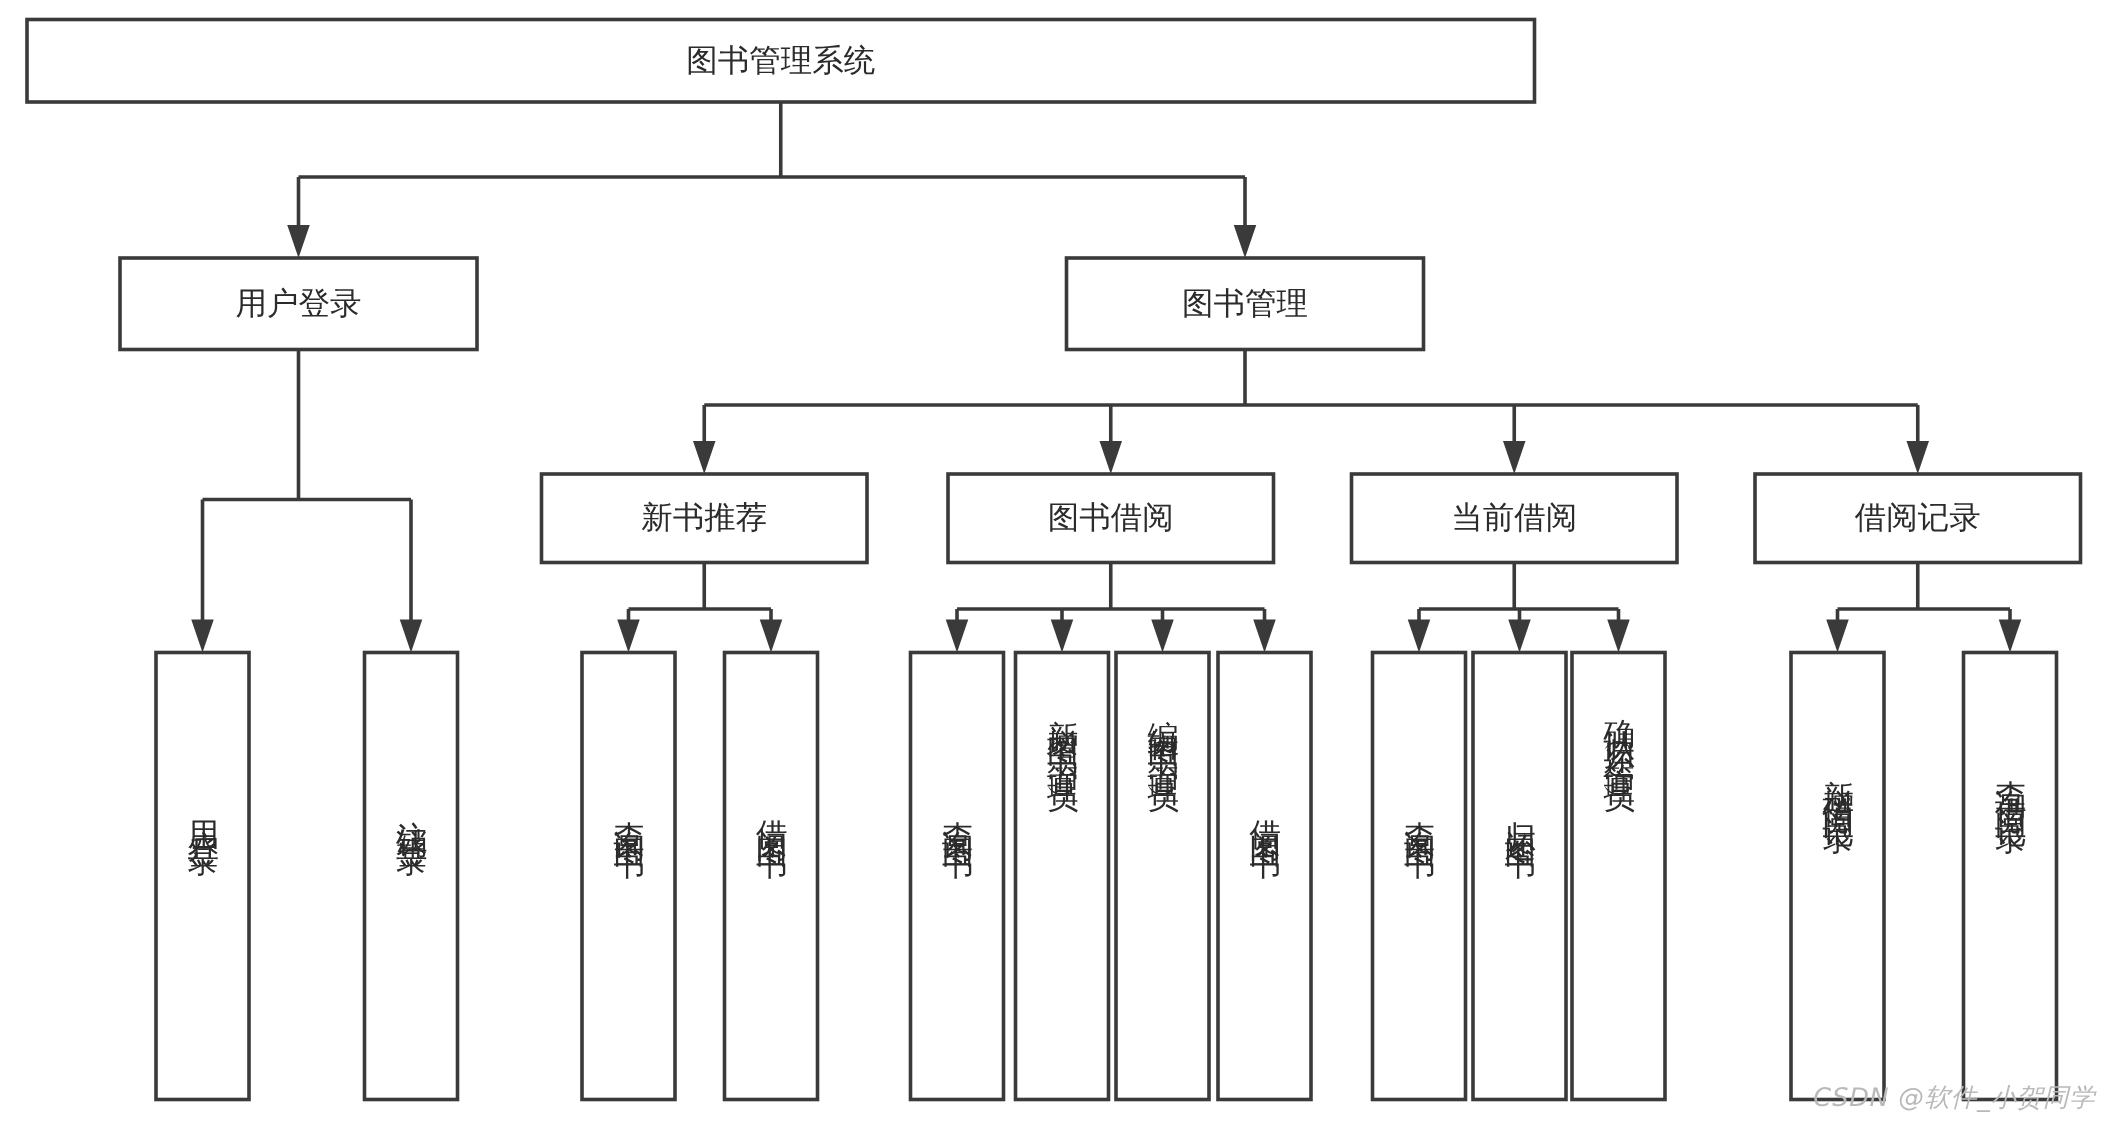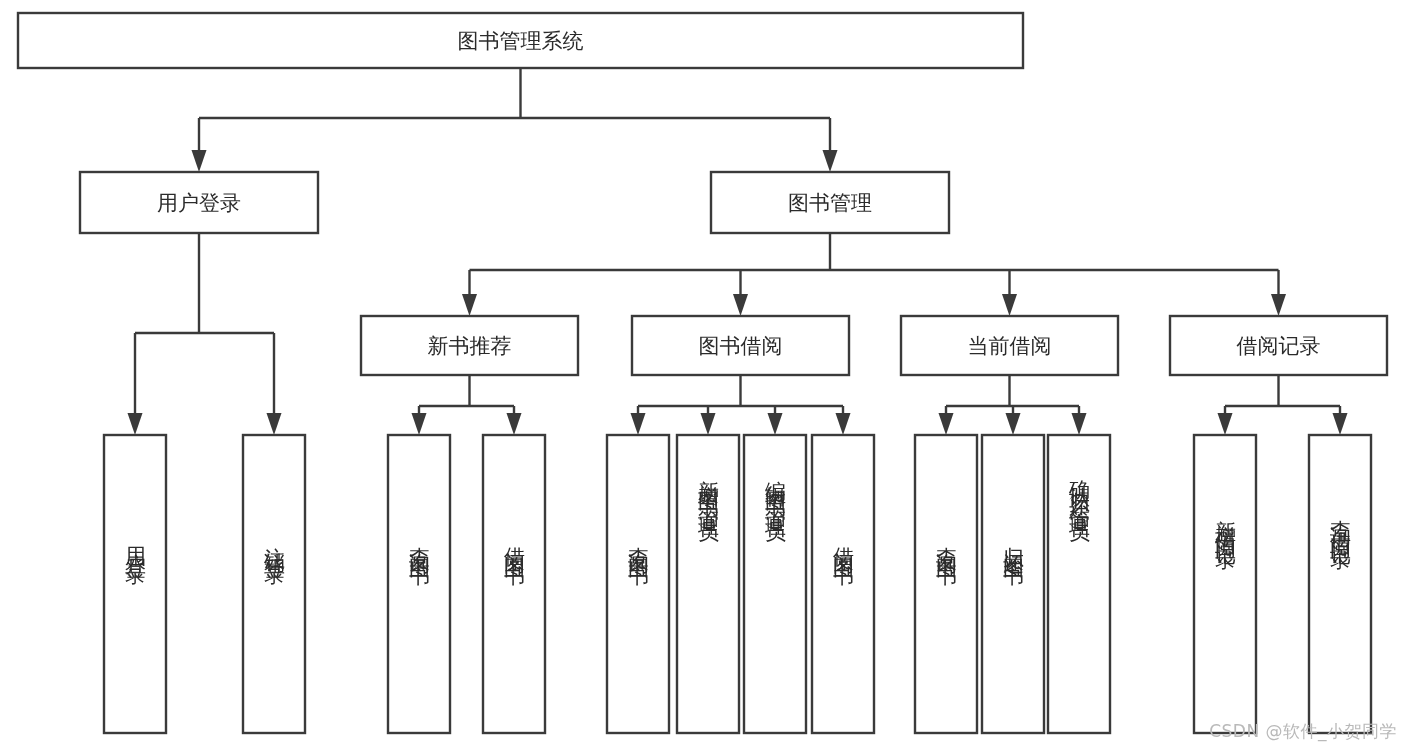--- a/index.html
+++ b/index.html
@@ -69,20 +69,21 @@
   }
   #watermark {
     position: absolute;
     right: 8px;
     bottom: 4px;
     font-family: "DejaVu Sans", "Liberation Sans", sans-serif;
     font-size: 17px;
     color: #b9b9b9;
     letter-spacing: 0.5px;
     user-select: none;
+    font-style: italic;
   }
 </style>
 </head>
 <body>
 
 <div id="diagram-root">
   <svg id="diagram-svg" viewBox="0 0 1405 747">
     <g id="edges-layer">
         <line x1="520.5" y1="68" x2="520.5" y2="118" class="connector"></line>
         <line x1="199" y1="118" x2="830" y2="118" class="connector"></line>

